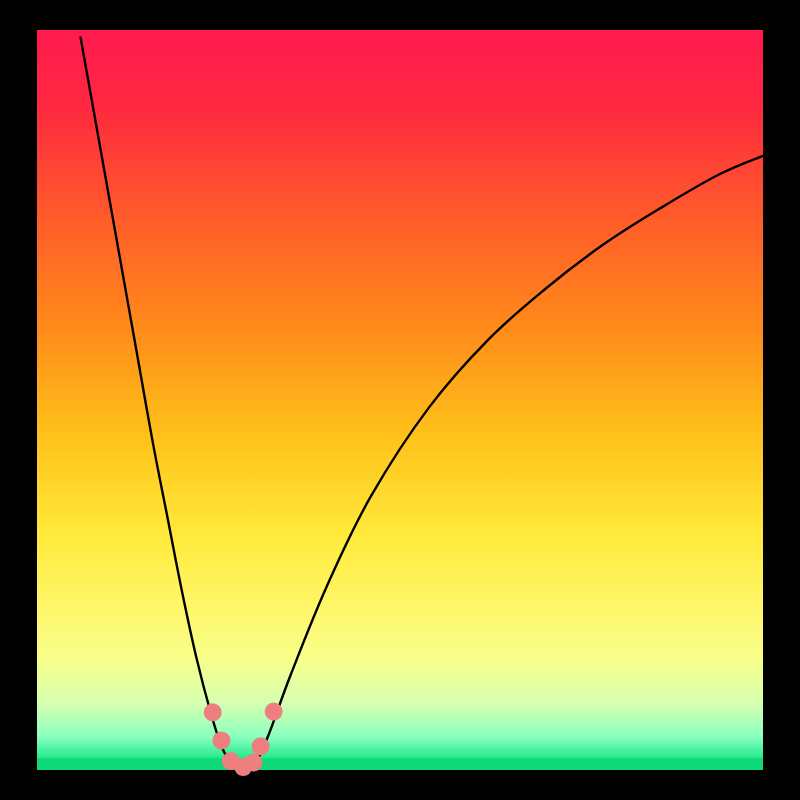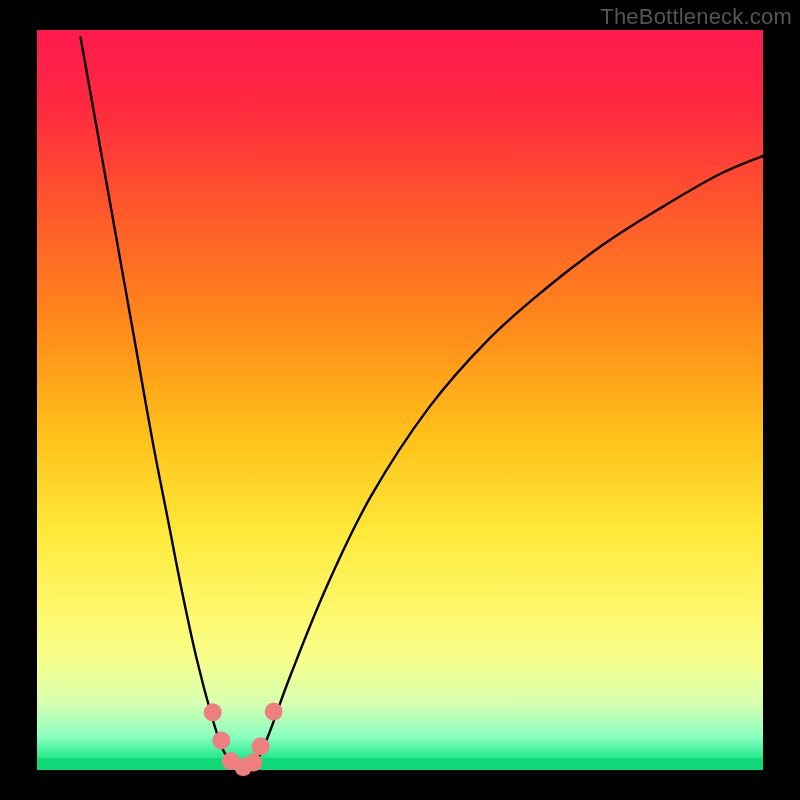--- a/index.html
+++ b/index.html
@@ -31,21 +31,20 @@
   svg {
     position: absolute;
     left: 0;
     top: 0;
   }
 </style>
 </head>
 <body>
 
 <div class="frame">
-  <div class="attribution">TheBottleneck.com</div>
 
   <svg id="chart-svg" width="800" height="800" viewBox="0 0 800 800">
     <defs>
       <linearGradient id="bg-grad" x1="0" y1="0" x2="0" y2="1">
           <stop offset="0%" stop-color="#ff1a4f"></stop>
           <stop offset="10%" stop-color="#ff2840"></stop>
           <stop offset="25%" stop-color="#ff5a2a"></stop>
           <stop offset="40%" stop-color="#ff8a1a"></stop>
           <stop offset="55.00000000000001%" stop-color="#ffc21a"></stop>
           <stop offset="68%" stop-color="#ffe93a"></stop>

